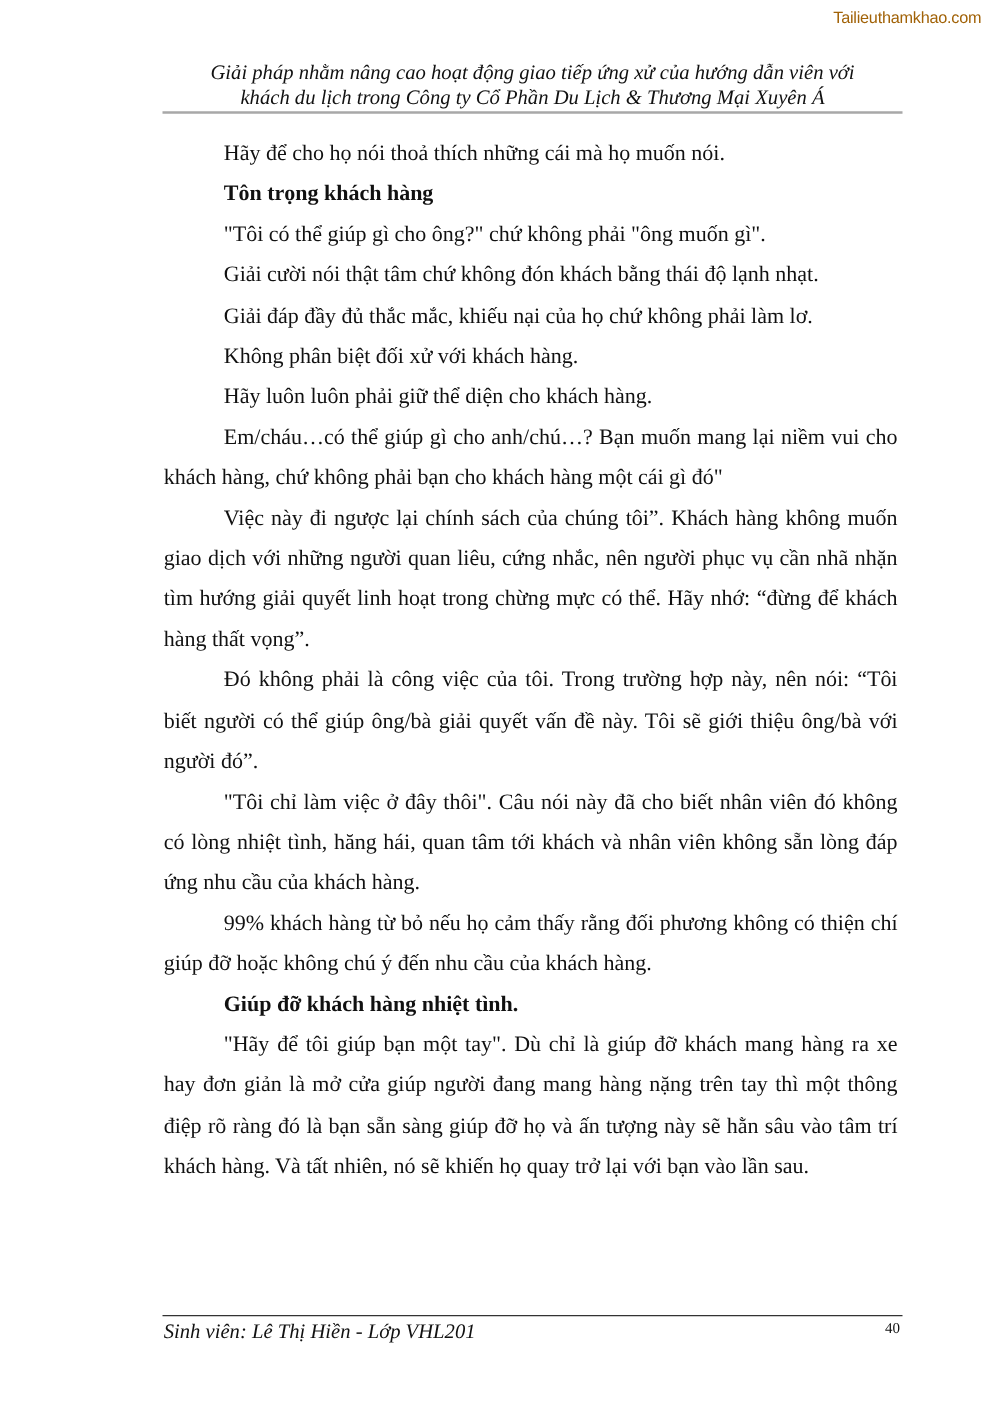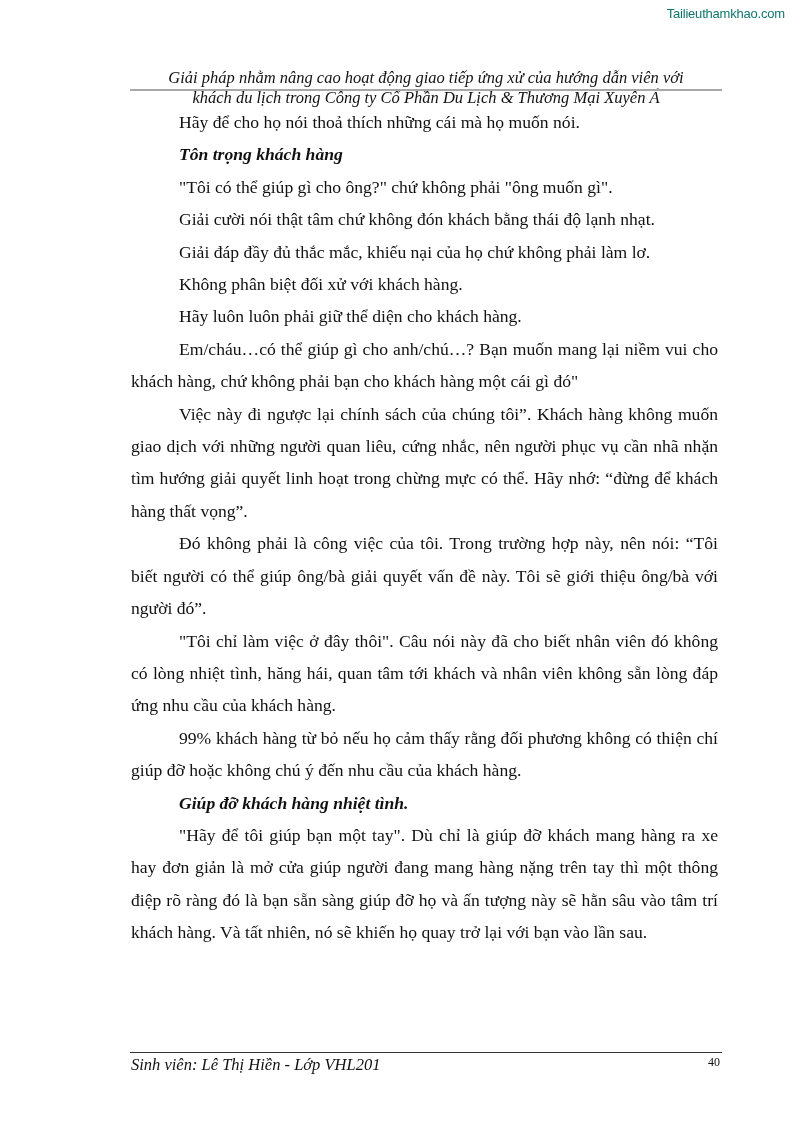--- a/index.html
+++ b/index.html
@@ -3,39 +3,38 @@
   <meta charset="utf-8">
   <style>
     html, body { margin: 0; padding: 0; background: #ffffff; }
     body {
       width: 794px; height: 1123px; position: relative; overflow: hidden;
       font-family: "Liberation Serif", serif; color: #111;
     }
     .watermark {
       position: absolute; top: 6px; right: 9px;
       font-family: "Liberation Sans", sans-serif; font-size: 13px;
-      color: #0f766e; letter-spacing: -0.2px;
+      color: #a16207; letter-spacing: -0.2px;
     }
     .header {
       position: absolute; top: 48px; left: 130px; width: 592px;
       text-align: center; font-style: italic; font-size: 16.5px; line-height: 20px;
       color: #111;
-      margin-top: 20px;
     }
     .header-rule {
       position: absolute; top: 89px; left: 130px; width: 592px; height: 2px;
       background: #a8a8a8;
     }
     .content {
       position: absolute; top: 106px; left: 131px; width: 587px;
       font-size: 17.6px; line-height: 32.4px;
     }
     .content p { margin: 0; text-align: justify; }
     .content p.ind { text-indent: 48px; }
-    .content p.head { font-weight: bold; font-style: italic; text-indent: 48px; }
+    .content p.head { font-weight: bold; text-indent: 48px; }
     .footer-rule {
       position: absolute; top: 1052px; left: 130px; width: 592px; height: 1px;
       background: #333;
     }
     .footer-left {
       position: absolute; top: 1055px; left: 131px; font-style: italic; font-size: 16.5px; text-align: right;
     }
     .footer-right {
       position: absolute; top: 1055px; right: 74px; font-size: 12px;
     }

